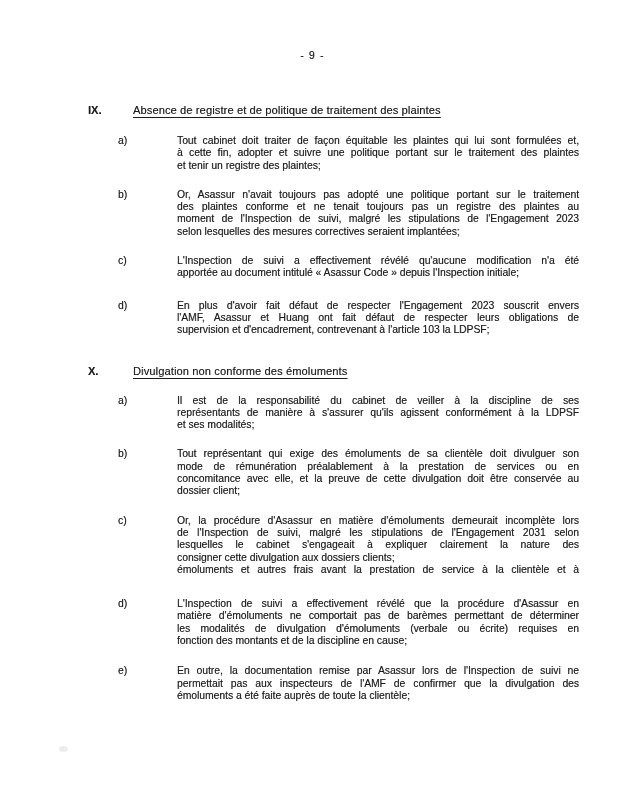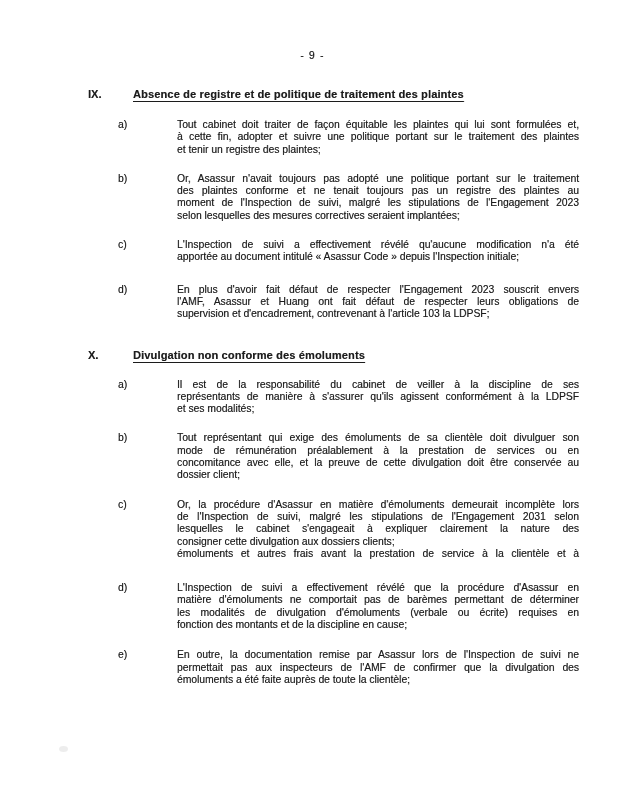--- a/index.html
+++ b/index.html
@@ -16,29 +16,29 @@
     font-family: "Liberation Sans", "DejaVu Sans", sans-serif;
     text-shadow: 0.3px 0 0 rgba(0,0,0,0.45); 
   }
   .page-number {
     position: absolute; top: 49px; left: 0; right: 0;
     text-align: center;
     font-size: 10.5px; line-height: 12px;
     letter-spacing: 0.4px; word-spacing: 1.5px;
   }
   .content {
-    position: absolute; left: 88px; top: 88px; width: 460px;
+    position: absolute; left: 88px; top: 104px; width: 460px;
   }
   .sec-header { display: flex; align-items: baseline; }
   .sec-num {
     width: 45px; flex: none;
     font-weight: bold; font-size: 11px; line-height: 13px;
   }
   .sec-title {
-    font-weight: bold; font-size: 11px; line-height: 13px;
+    font-weight: normal; font-size: 11px; line-height: 13px;
     letter-spacing: 0.15px;
     text-decoration: underline;
     text-decoration-thickness: 1.4px;
     text-underline-offset: 2.5px;
   }
   .section.s1 { margin-top: 28px; }
   .item { display: flex; margin-left: 30px; }
   .letter { width: 20px; flex: none; font-size: 10.3px; line-height: 12.3px; }
   .text { width: 402px; flex: none; margin-left: 39px; }
   .line {

